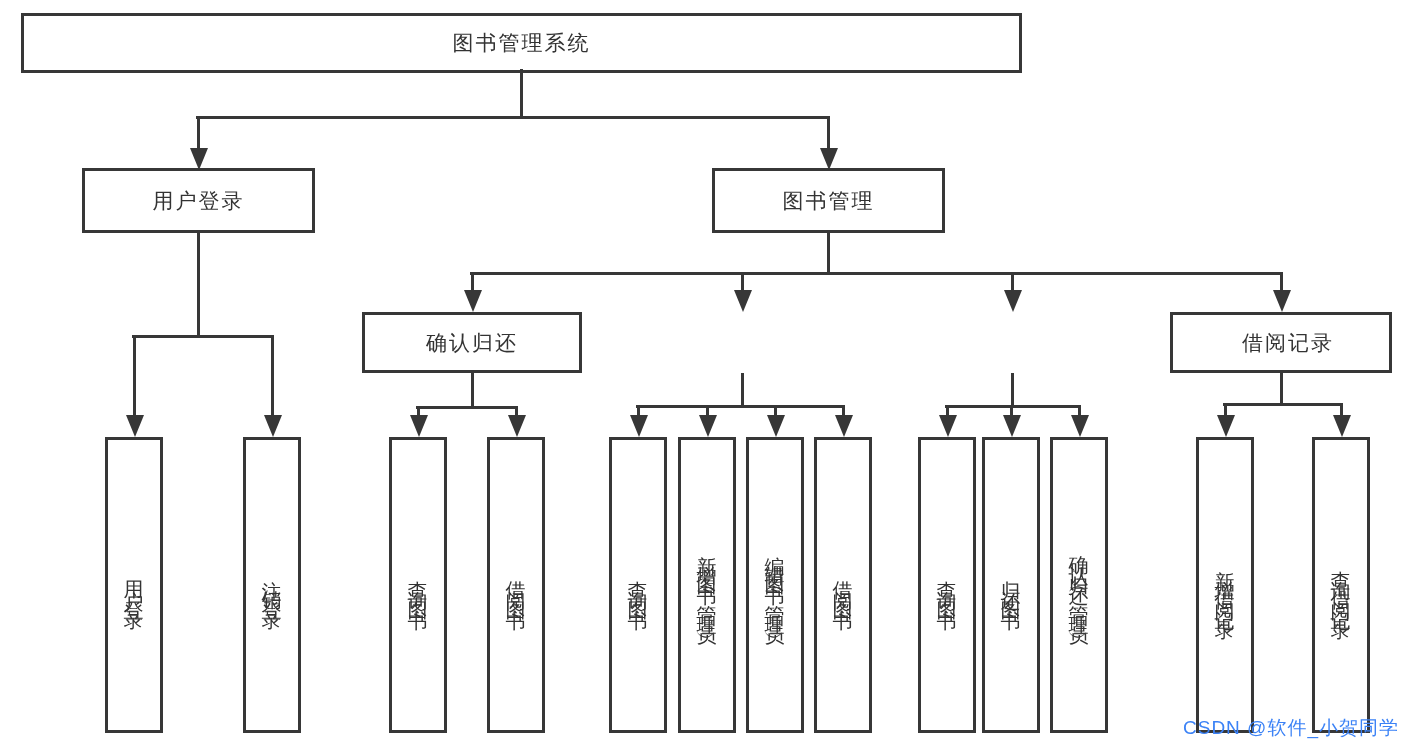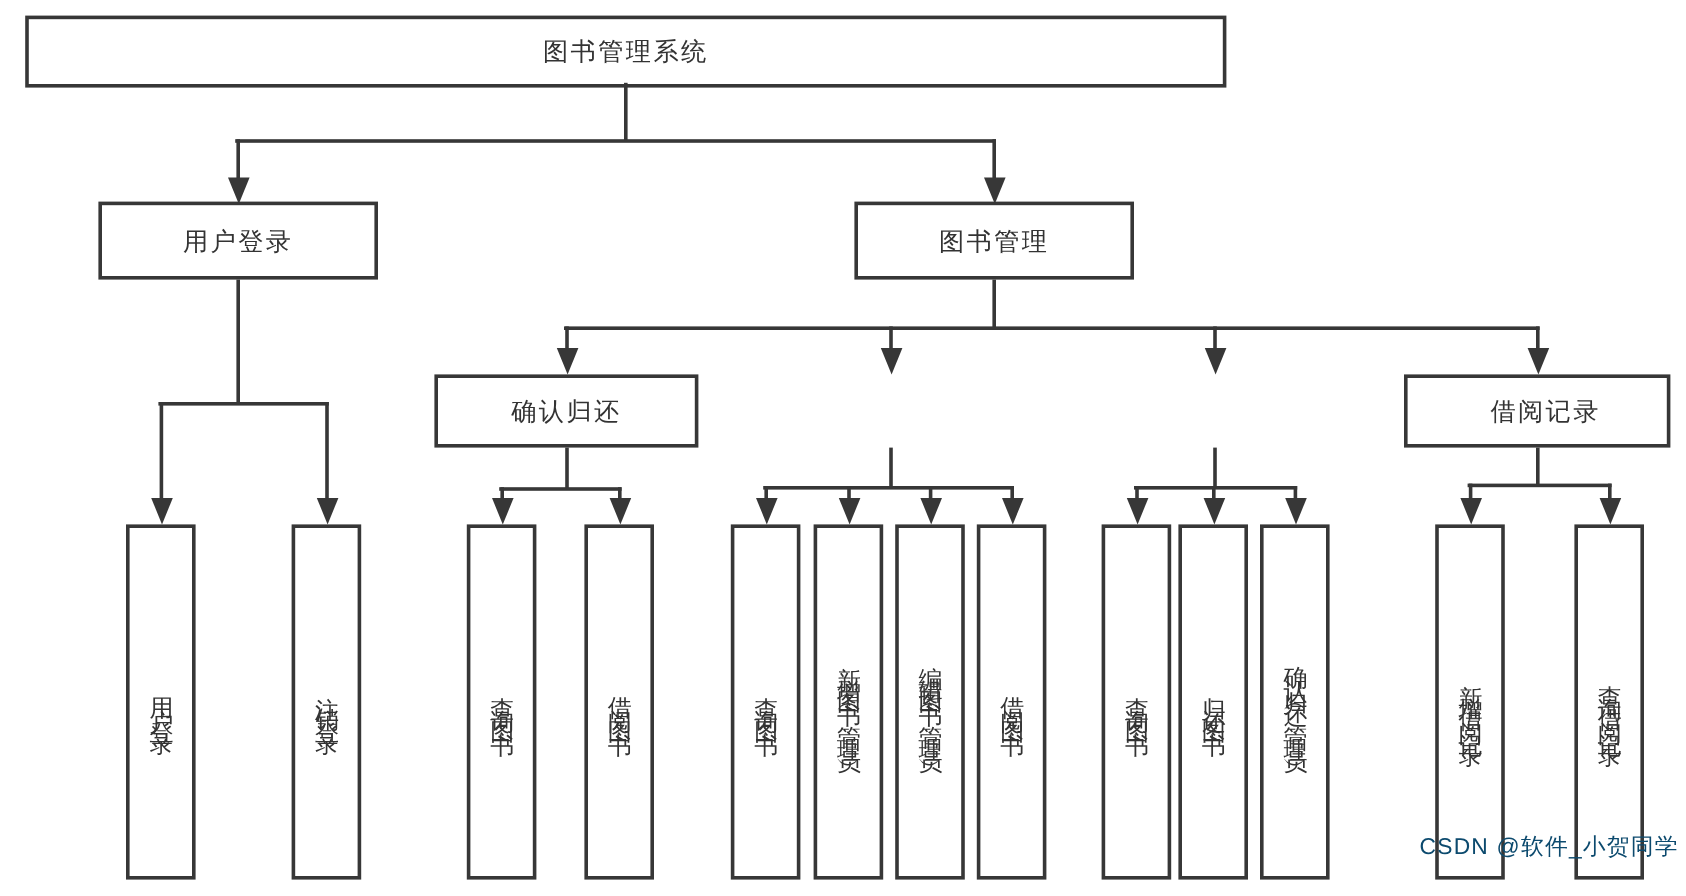--- a/index.html
+++ b/index.html
@@ -39,24 +39,24 @@
   }
   .arrow{
     position:absolute;
     width:0;height:0;
     border-left:9px solid transparent;
     border-right:9px solid transparent;
     border-top:22px solid #373737;
   }
   .watermark{
     position:absolute;
-    left:1183px;top:693px;
+    left:1183px;top:715px;
     font-size:19px;
     letter-spacing:1px;
-    color:#0c4a6e;
+    color:#3b82f6;
     z-index:5;
     white-space:nowrap;
   }
 </style>
 </head>
 <body>
 
 <div class="canvas">
 
   <div class="box h" style="left:21px;top:13px;width:1001px;height:60px;">

